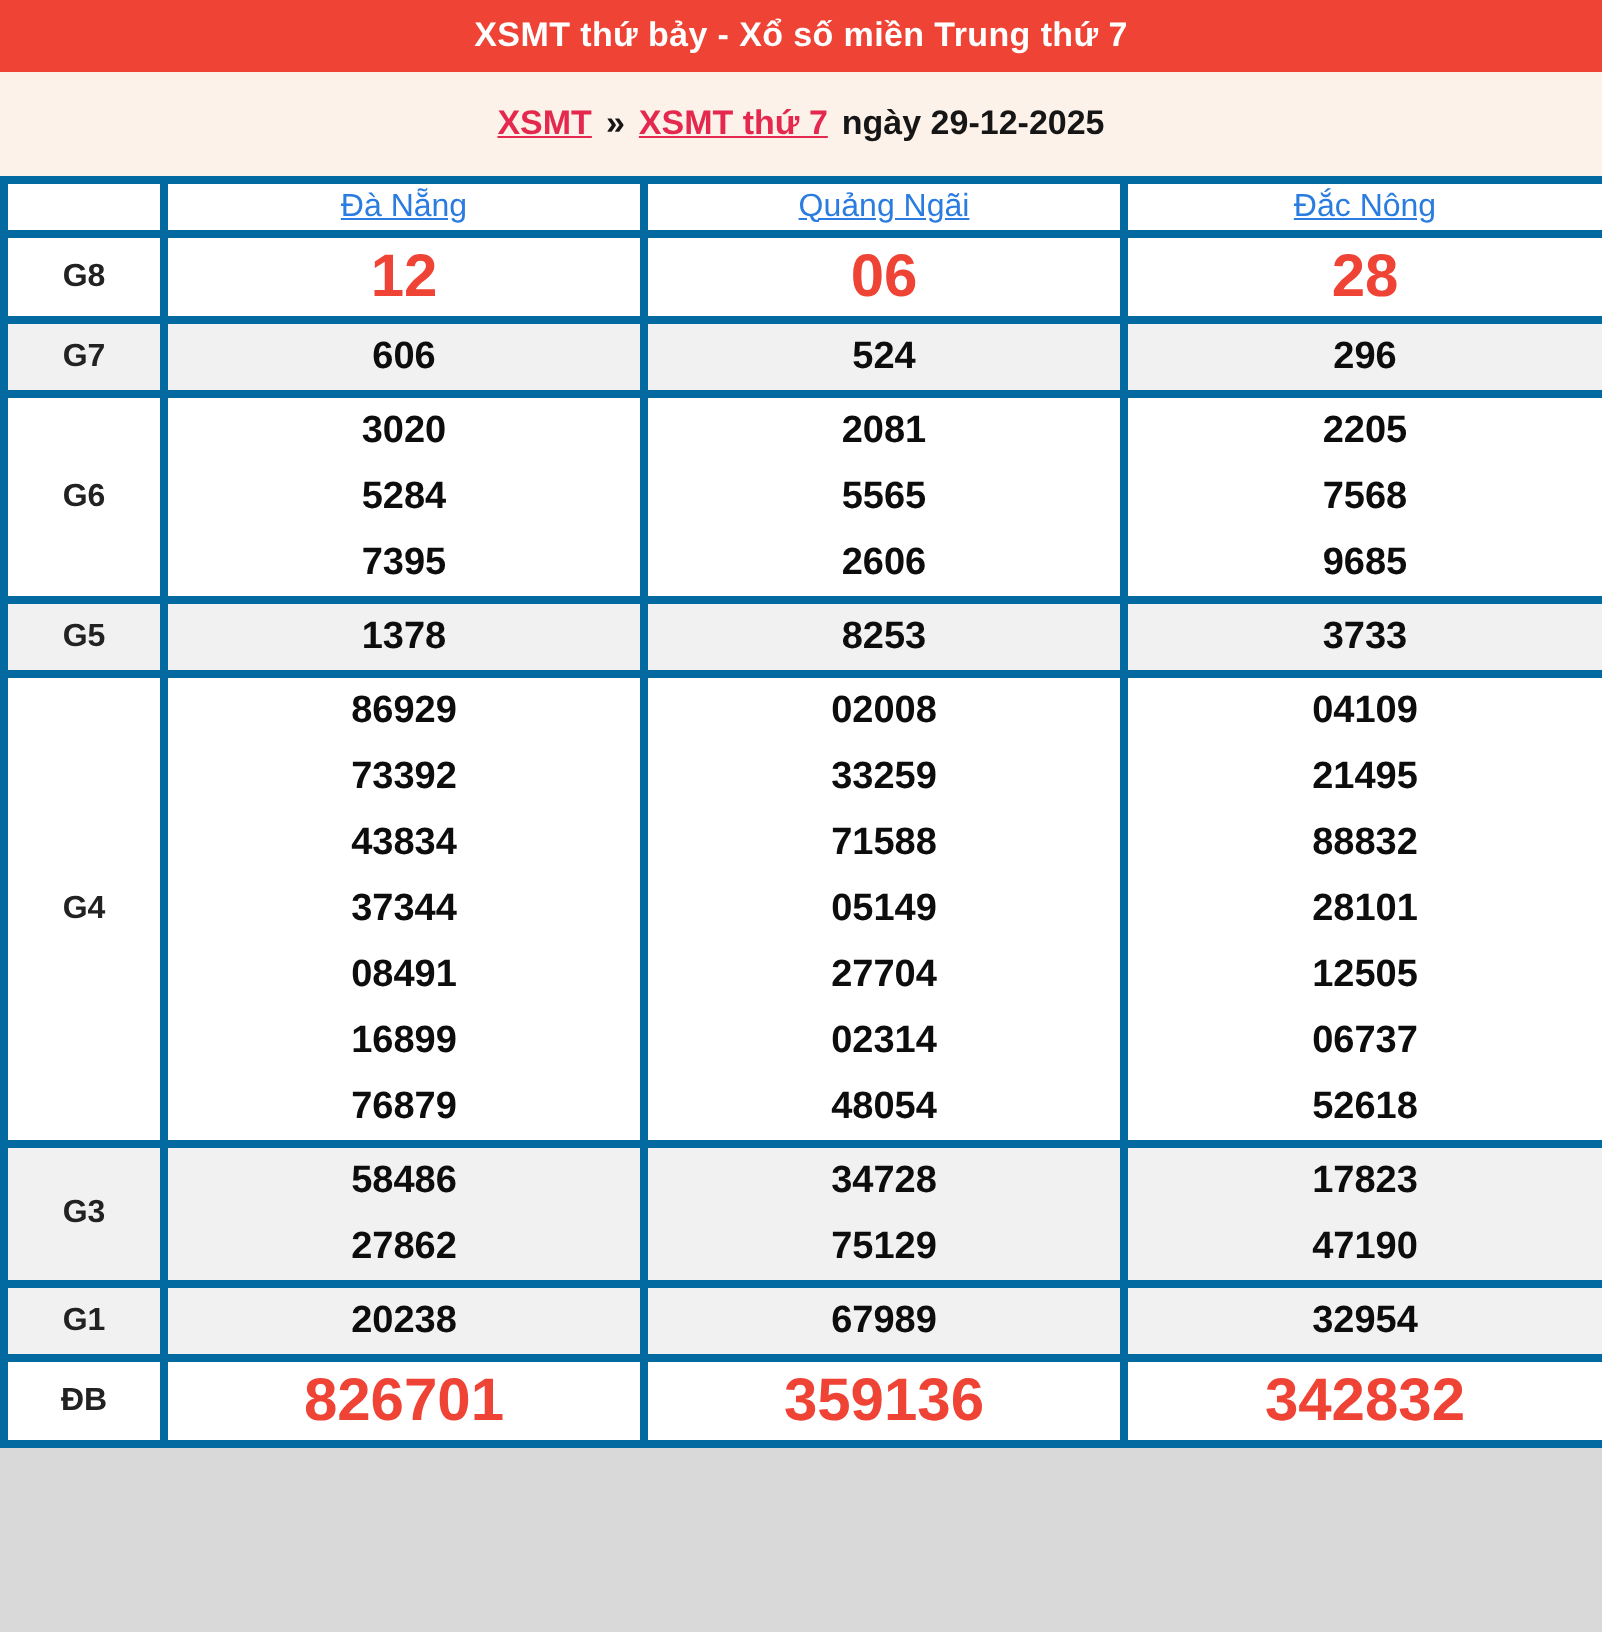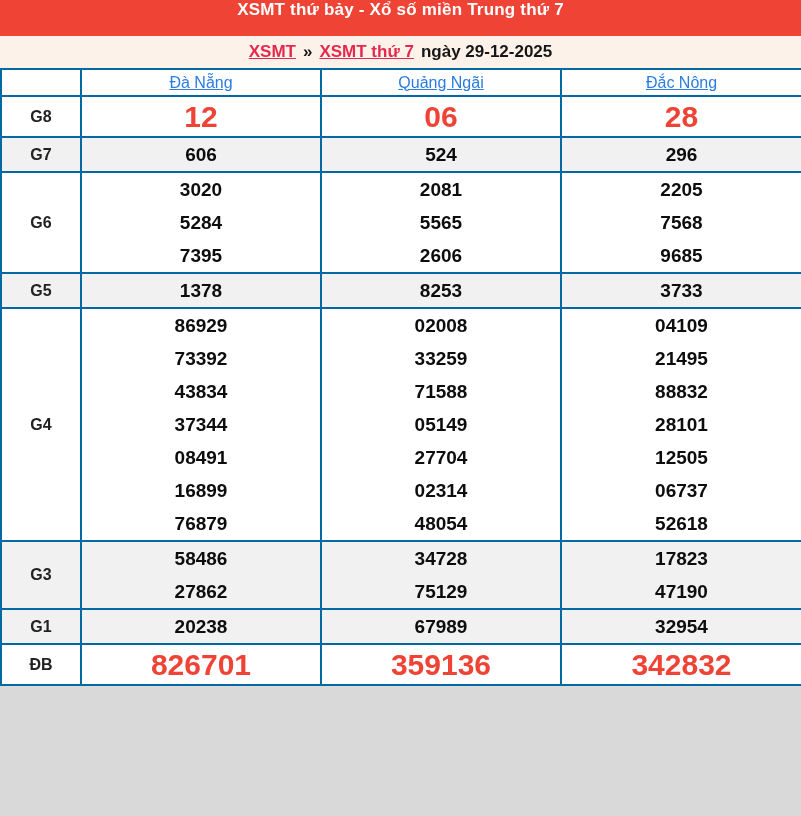--- a/index.html
+++ b/index.html
@@ -9,32 +9,32 @@
     height: 816px;
     background: #d9d9d9;
     font-family: "Liberation Sans", "DejaVu Sans", sans-serif;
   }
   .page { width: 801px; background: #fff; }
 
   .titlebar {
     height: 36px;
     background: #ee4335;
     display: flex;
-    align-items: flex-start;
+    align-items: center;
     justify-content: center;
   }
   .titlebar .title {
     color: #ffffff;
     font-weight: bold;
     font-size: 17px;
     letter-spacing: 0.2px;
   }
 
   .breadcrumb {
-    height: 32px;
+    height: 52px;
     background: #fdf2e9;
     display: flex;
     align-items: center;
     justify-content: center;
     font-size: 17px;
     font-weight: bold;
     color: #161616;
   }
   .breadcrumb a {
     color: #e5294e;
@@ -44,21 +44,21 @@
   .breadcrumb .sep { margin: 0 7px; color: #161616; }
   .breadcrumb .suffix { margin-left: 7px; }
 
   table.results {
     width: 801px;
     border-collapse: collapse;
     background: #fff;
     table-layout: fixed;
   }
   table.results td, table.results th {
-    border: 2px solid #0369a1;
+    border: 4px solid #0369a1;
     text-align: center;
     vertical-align: middle;
     padding: 0;
   }
   th.corner { background: #fff; }
   th.station { height: 27px; font-weight: normal; font-size: 16px; background: #fff; }
   th.station a {
     color: #2a7ce0;
     text-decoration: underline;
     cursor: pointer;

